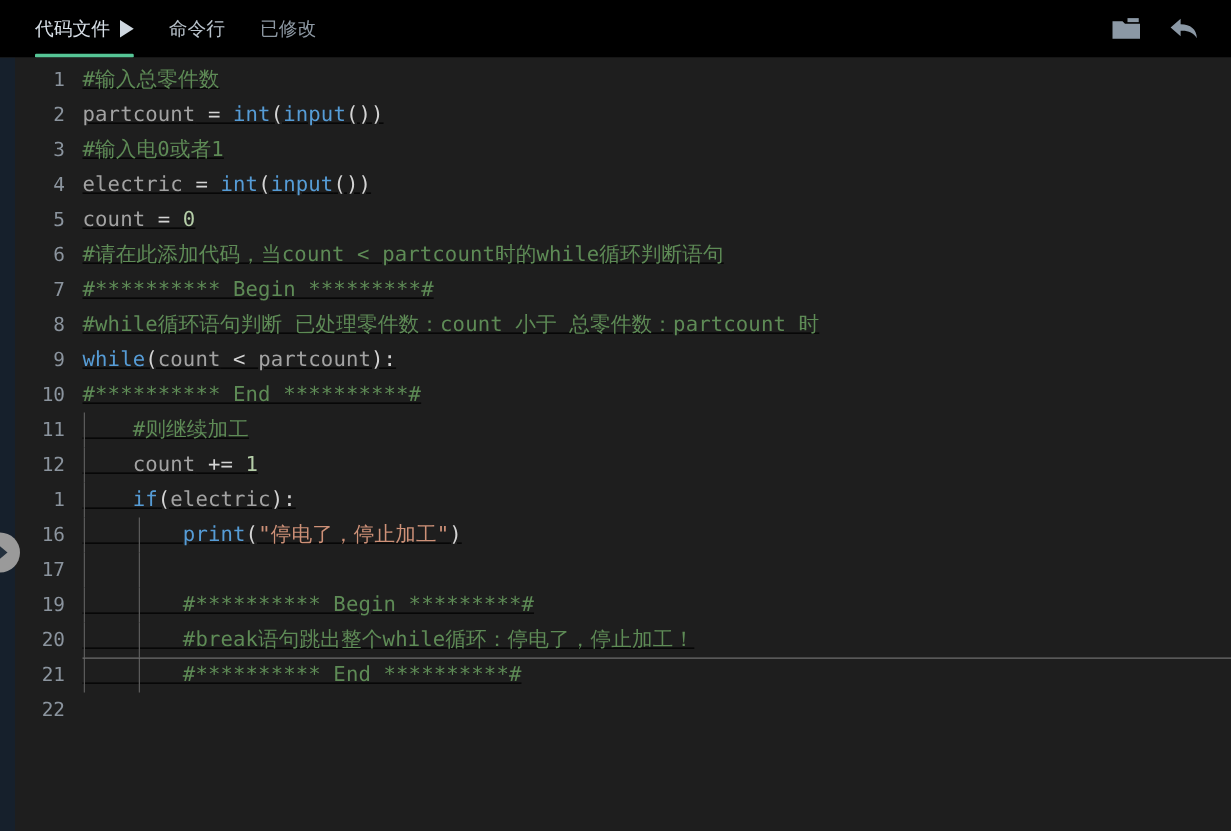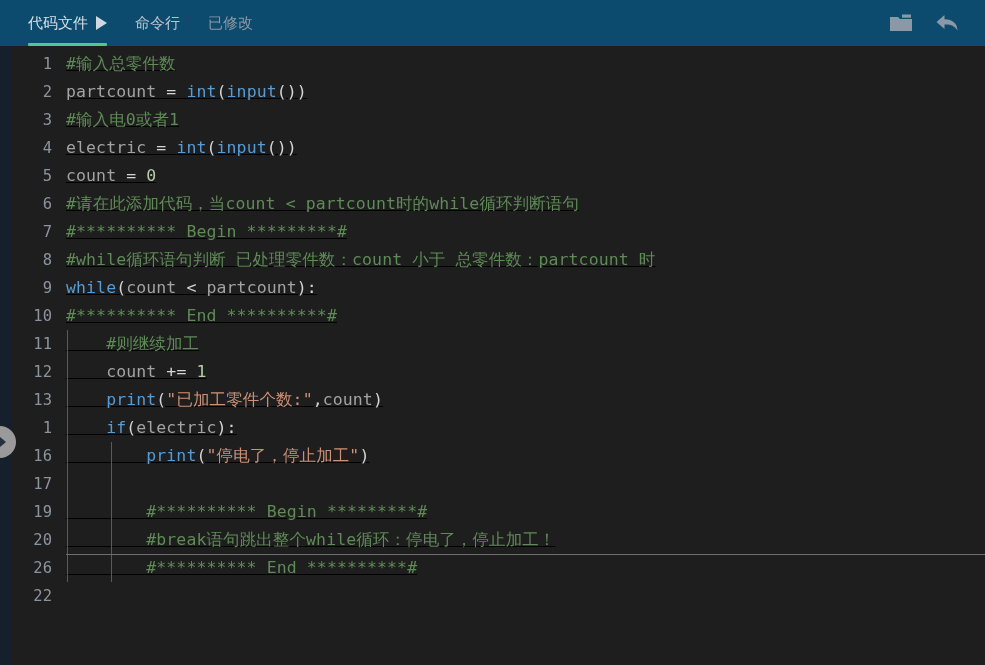--- a/index.html
+++ b/index.html
@@ -11,21 +11,21 @@
     width: 985px;
     height: 665px;
     overflow: hidden;
     font-family: "DejaVu Sans Mono", "Liberation Mono", monospace;
     position: relative;
   }
 
   
   .topbar {
     height: 46px;
-    background: #0c4a6e;
+    background: #000000;
     display: flex;
     align-items: center;
     position: relative;
     box-sizing: border-box;
     padding: 0 14px 0 0;
   }
   .tabs {
     display: flex;
     align-items: center;
     height: 46px;
@@ -219,22 +219,21 @@
       <div class="line"><div class="ln">3</div><div class="code"><span class="t-com">#输入电0或者1</span></div></div>
       <div class="line"><div class="ln">4</div><div class="code"><span class="t-id">electric</span><span class="t-op"> = </span><span class="t-fn">int</span><span class="t-pn">(</span><span class="t-fn">input</span><span class="t-pn">())</span></div></div>
       <div class="line"><div class="ln">5</div><div class="code"><span class="t-id">count</span><span class="t-op"> = </span><span class="t-num">0</span></div></div>
       <div class="line"><div class="ln">6</div><div class="code"><span class="t-com">#请在此添加代码，当count &lt; partcount时的while循环判断语句</span></div></div>
       <div class="line"><div class="ln">7</div><div class="code"><span class="t-com">#********** Begin *********#</span></div></div>
       <div class="line"><div class="ln">8</div><div class="code"><span class="t-com">#while循环语句判断 已处理零件数：count 小于 总零件数：partcount 时</span></div></div>
       <div class="line"><div class="ln">9</div><div class="code"><span class="t-kw">while</span><span class="t-pn">(</span><span class="t-id">count</span><span class="t-op"> &lt; </span><span class="t-id">partcount</span><span class="t-pn">):</span></div></div>
       <div class="line"><div class="ln">10</div><div class="code"><span class="t-com">#********** End **********#</span></div></div>
       <div class="line"><div class="ln">11</div><div class="code"><span class="guide g1"></span><span class="t-com">    #则继续加工</span></div></div>
       <div class="line"><div class="ln">12</div><div class="code"><span class="guide g1"></span><span class="t-id">    count</span><span class="t-op"> += </span><span class="t-num">1</span></div></div>
-      <div class="line"><div class="ln">13</div><div class="code"><span class="guide g1"></span><span class="t-fn">    print</span><span class="t-pn">(</span><span class="t-str">"已加工零件个数:"</span><span class="t-pn">,</span><span class="t-id">count</span><span class="t-pn">)</span></div></div>
       <div class="line"><div class="ln">1</div><div class="code"><span class="guide g1"></span><span class="t-kw">    if</span><span class="t-pn">(</span><span class="t-id">electric</span><span class="t-pn">):</span></div></div>
       <div class="line"><div class="ln">16</div><div class="code"><span class="guide g1"></span><span class="guide g2"></span><span class="t-fn">        print</span><span class="t-pn">(</span><span class="t-str">"停电了，停止加工"</span><span class="t-pn">)</span></div></div>
       <div class="line"><div class="ln">17</div><div class="code"><span class="guide g1"></span><span class="guide g2"></span></div></div>
       <div class="line"><div class="ln">19</div><div class="code"><span class="guide g1"></span><span class="guide g2"></span><span class="t-com">        #********** Begin *********#</span></div></div>
       <div class="line"><div class="ln">20</div><div class="code"><span class="guide g1"></span><span class="guide g2"></span><span class="t-com">        #break语句跳出整个while循环：停电了，停止加工！</span></div></div>
-      <div class="line"><div class="ln">26</div><div class="code"><span class="guide g1"></span><span class="guide g2"></span><span class="endrule"></span><span class="t-com">        #********** End **********#</span></div></div>
+      <div class="line"><div class="ln">21</div><div class="code"><span class="guide g1"></span><span class="guide g2"></span><span class="endrule"></span><span class="t-com">        #********** End **********#</span></div></div>
       <div class="line"><div class="ln">22</div><div class="code"></div></div>
     </div>
 </div>
 
 </body></html>

